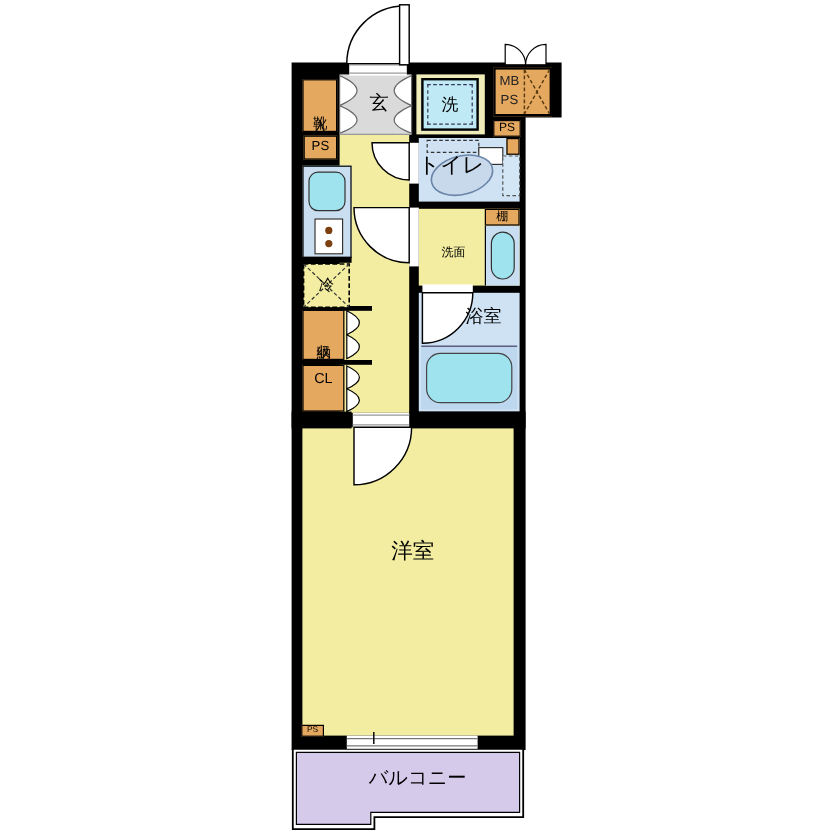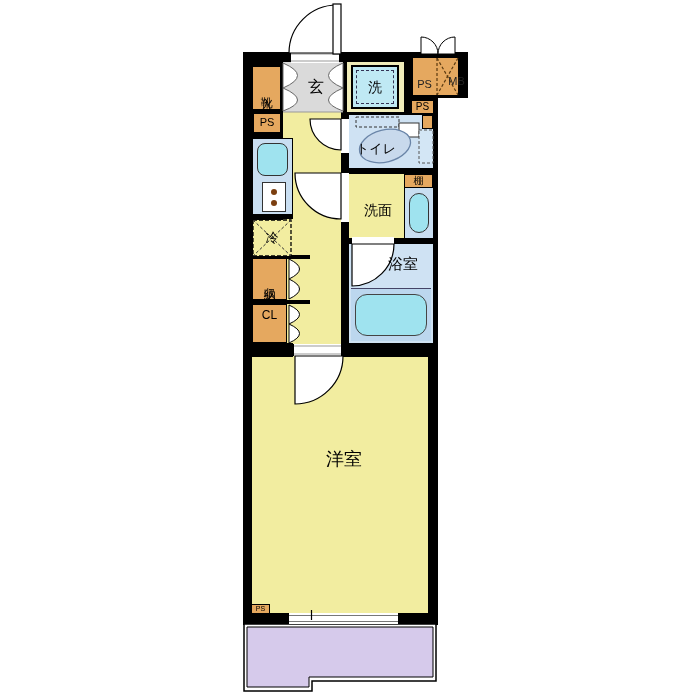--- a/index.html
+++ b/index.html
@@ -137,27 +137,28 @@
 
     <rect x="289" y="613" width="109" height="11" fill="#fff"></rect>
     <line x1="289" y1="615.5" x2="398" y2="615.5" stroke="#777" stroke-width="1"></line>
     <line x1="289" y1="621.5" x2="398" y2="621.5" stroke="#777" stroke-width="1"></line>
     <line x1="311.5" y1="610" x2="311.5" y2="620" stroke="#000" stroke-width="1.2"></line>
   </svg>
 
   <div class="lbl z3" style="left:296px;top:72px;width:40px;height:30px;font-size:16px;">玄</div>
   <div class="lbl vtext z3" style="left:254px;top:68px;width:25px;height:40px;font-size:12px;">靴入</div>
   <div class="lbl z3" style="left:360px;top:74px;width:30px;height:26px;font-size:14px;">洗</div>
-  <div class="lbl z3" style="left:412px;top:74px;width:25px;height:16px;font-size:11px;color:#222;margin-left:32px;">MB</div>
+  <div class="lbl z3" style="left:412px;top:61px;width:25px;height:16px;font-size:11px;color:#222;">MB</div>
   <div class="lbl z3" style="left:412px;top:77px;width:25px;height:16px;font-size:11px;color:#222;">PS</div>
   <div class="lbl z3" style="left:411px;top:100px;width:23px;height:14px;font-size:10px;">PS</div>
   <div class="lbl z3" style="left:253px;top:113px;width:28px;height:20px;font-size:11px;">PS</div>
-  <div class="lbl z3" style="left:350px;top:140px;width:52px;height:17px;font-size:13px;text-align:right;">トイレ</div>
+  <div class="lbl z3" style="left:350px;top:129px;width:52px;height:17px;font-size:18px;text-align:right;">トイレ</div>
   <div class="lbl z3" style="left:404px;top:174px;width:29px;height:14px;font-size:10px;">棚</div>
-  <div class="lbl z3" style="left:352px;top:200px;width:52px;height:22px;font-size:14px;font-family:Liberation Mono, monospace;">洗面</div>
+  <div class="lbl z3" style="left:352px;top:200px;width:52px;height:22px;font-size:10px;">洗面</div>
   <div class="lbl z3" style="left:258px;top:226px;width:28px;height:24px;font-size:13px;">冷</div>
   <div class="lbl vtext z3" style="left:256px;top:260px;width:27px;height:38px;font-size:12px;">収納</div>
   <div class="lbl z3" style="left:252px;top:304px;width:35px;height:22px;font-size:12px;">CL</div>
   <div class="lbl z3" style="left:376px;top:255px;width:54px;height:18px;font-size:15px;">浴室</div>
   <div class="lbl z3" style="left:314px;top:447px;width:60px;height:24px;font-size:18px;">洋室</div>
+  <div class="lbl z3" style="left:298px;top:638px;width:100px;height:22px;font-size:16px;">バルコニー</div>
   <div class="lbl z3" style="left:251px;top:604px;width:19px;height:10px;font-size:7px;">PS</div>
 
 </div>
 
 </body></html>

